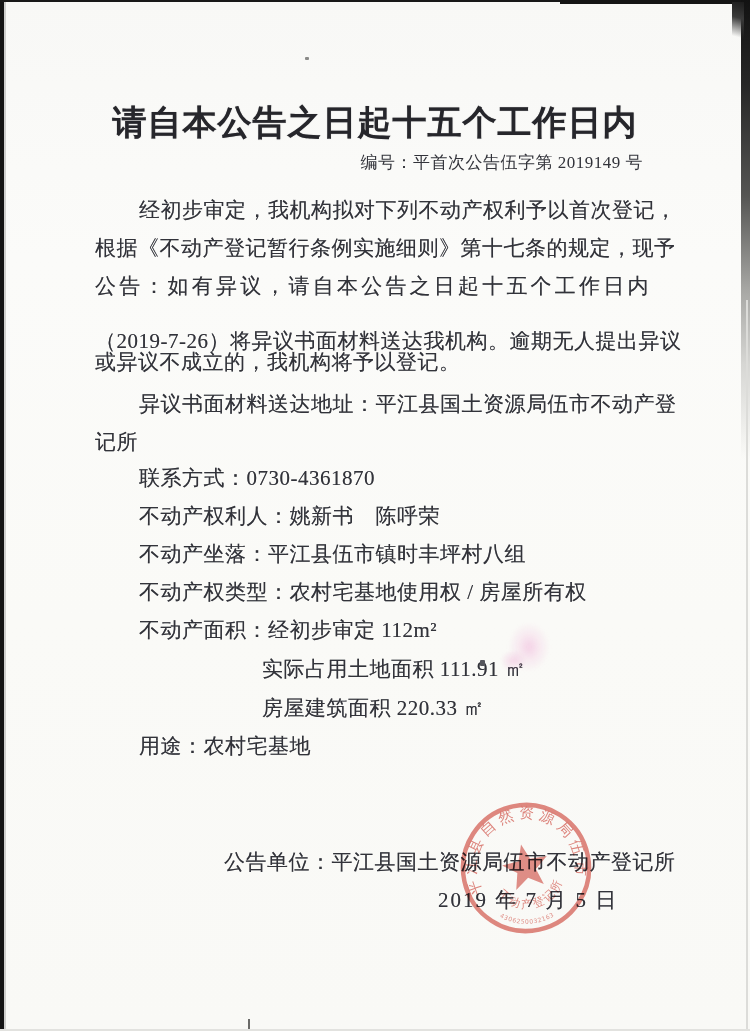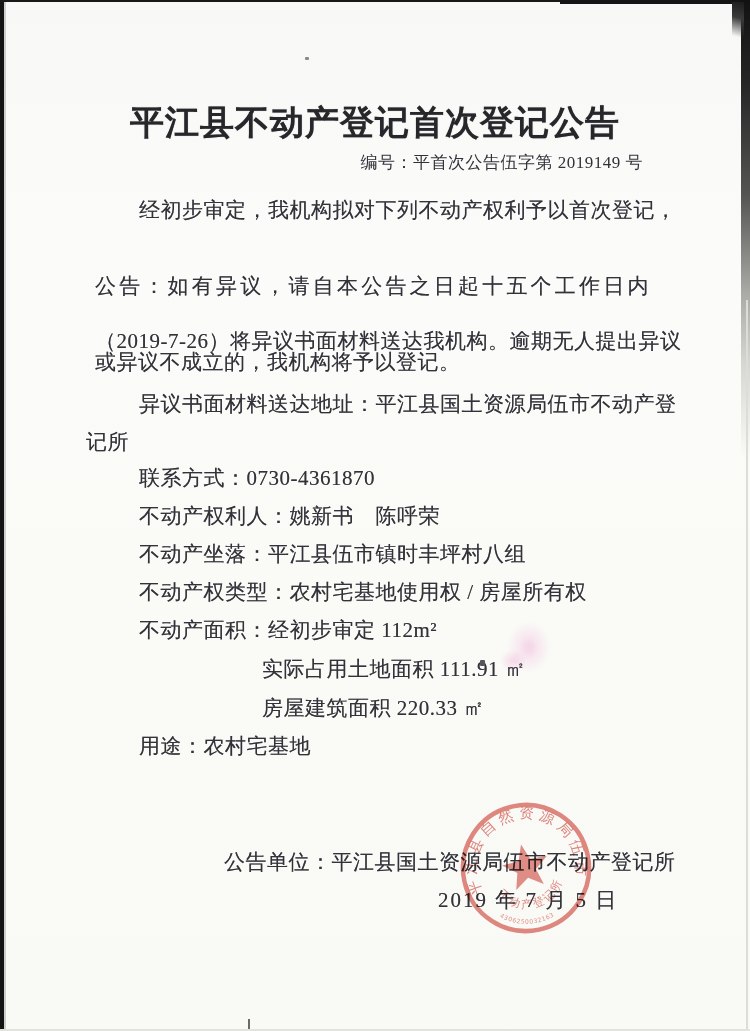--- a/index.html
+++ b/index.html
@@ -65,30 +65,31 @@
 
   <div class="edge-left"></div>
   <div class="edge-left-soft"></div>
   <div class="edge-top"></div>
   <div class="edge-top-right"></div>
   <div class="edge-right-band"></div>
   <div class="edge-right-line"></div>
   <div class="edge-bottom"></div>
   <div class="corner-wedge"></div>
 
-  <div class="title">平江县不动产登记首次登记公告</div>
+  <div class="title">请自本公告之日起十五个工作日内</div>
   <div class="serial">编号：平首次公告伍字第 2019149 号</div>
 
   <div class="line" style="top:196px; left:139px;">经初步审定，我机构拟对下列不动产权利予以首次登记，</div>
+  <div class="line" style="top:234px; left:95px;">根据《不动产登记暂行条例实施细则》第十七条的规定，现予</div>
   <div class="line spread" style="top:272px; left:95px;">公告：如有异议，请自本公告之日起十五个工作日内</div>
   <div class="line" style="top:310px; left:95px;margin-top:17px;">（2019-7-26）将异议书面材料送达我机构。逾期无人提出异议</div>
   <div class="line" style="top:348px; left:95px;">或异议不成立的，我机构将予以登记。</div>
 
   <div class="line" style="top:390px; left:139px;">异议书面材料送达地址：平江县国土资源局伍市不动产登</div>
-  <div class="line" style="top:428px; left:86px;">记所</div>
+  <div class="line" style="top:428px; left:95px;">记所</div>
   <div class="line" style="top:464px; left:139px;">联系方式：0730-4361870</div>
   <div class="line" style="top:502px; left:139px;">不动产权利人：姚新书　陈呼荣</div>
   <div class="line" style="top:540px; left:139px;">不动产坐落：平江县伍市镇时丰坪村八组</div>
   <div class="line" style="top:578px; left:139px;">不动产权类型：农村宅基地使用权 / 房屋所有权</div>
   <div class="line" style="top:616px; left:139px;">不动产面积：经初步审定 112m²</div>
   <div class="line" style="top:655px; left:262px;">实际占用土地面积 111.91 ㎡</div>
   <div class="line" style="top:694px; left:262px;">房屋建筑面积 220.33 ㎡</div>
   <div class="line" style="top:848px; left:224px;">公告单位：平江县国土资源局伍市不动产登记所</div>
 
   <div class="line" style="top:732px; left:139px;">用途：农村宅基地</div>

